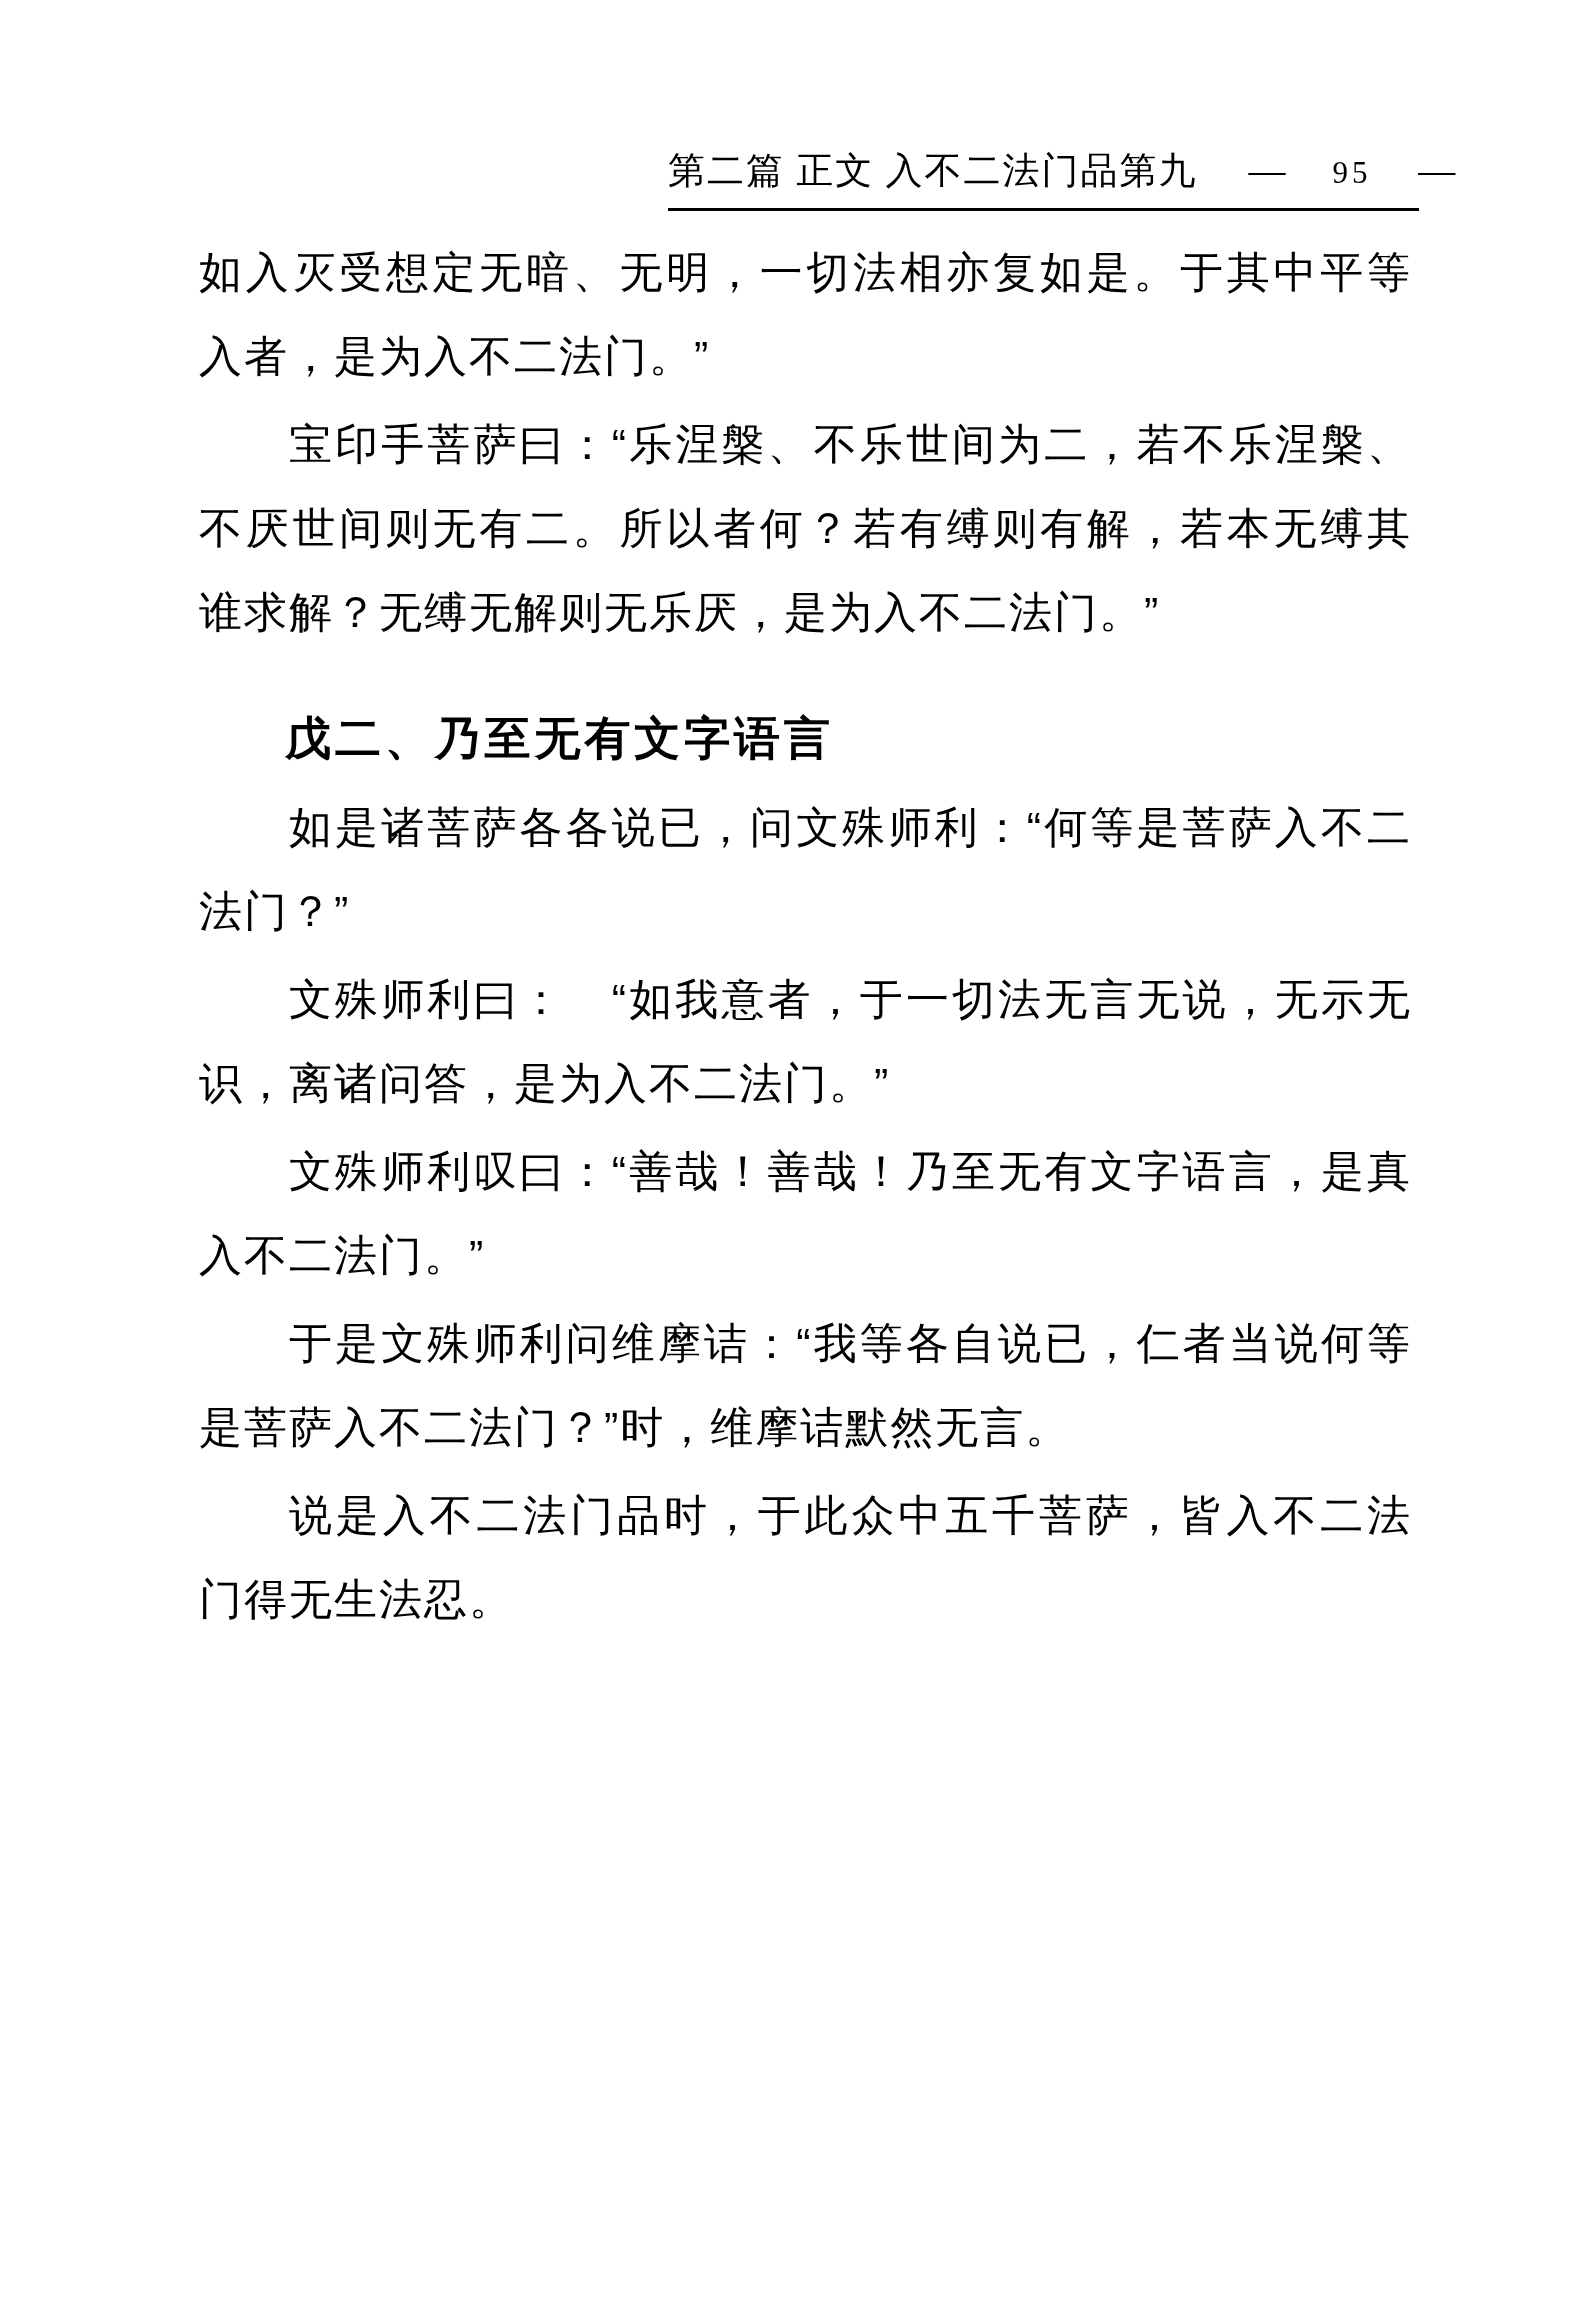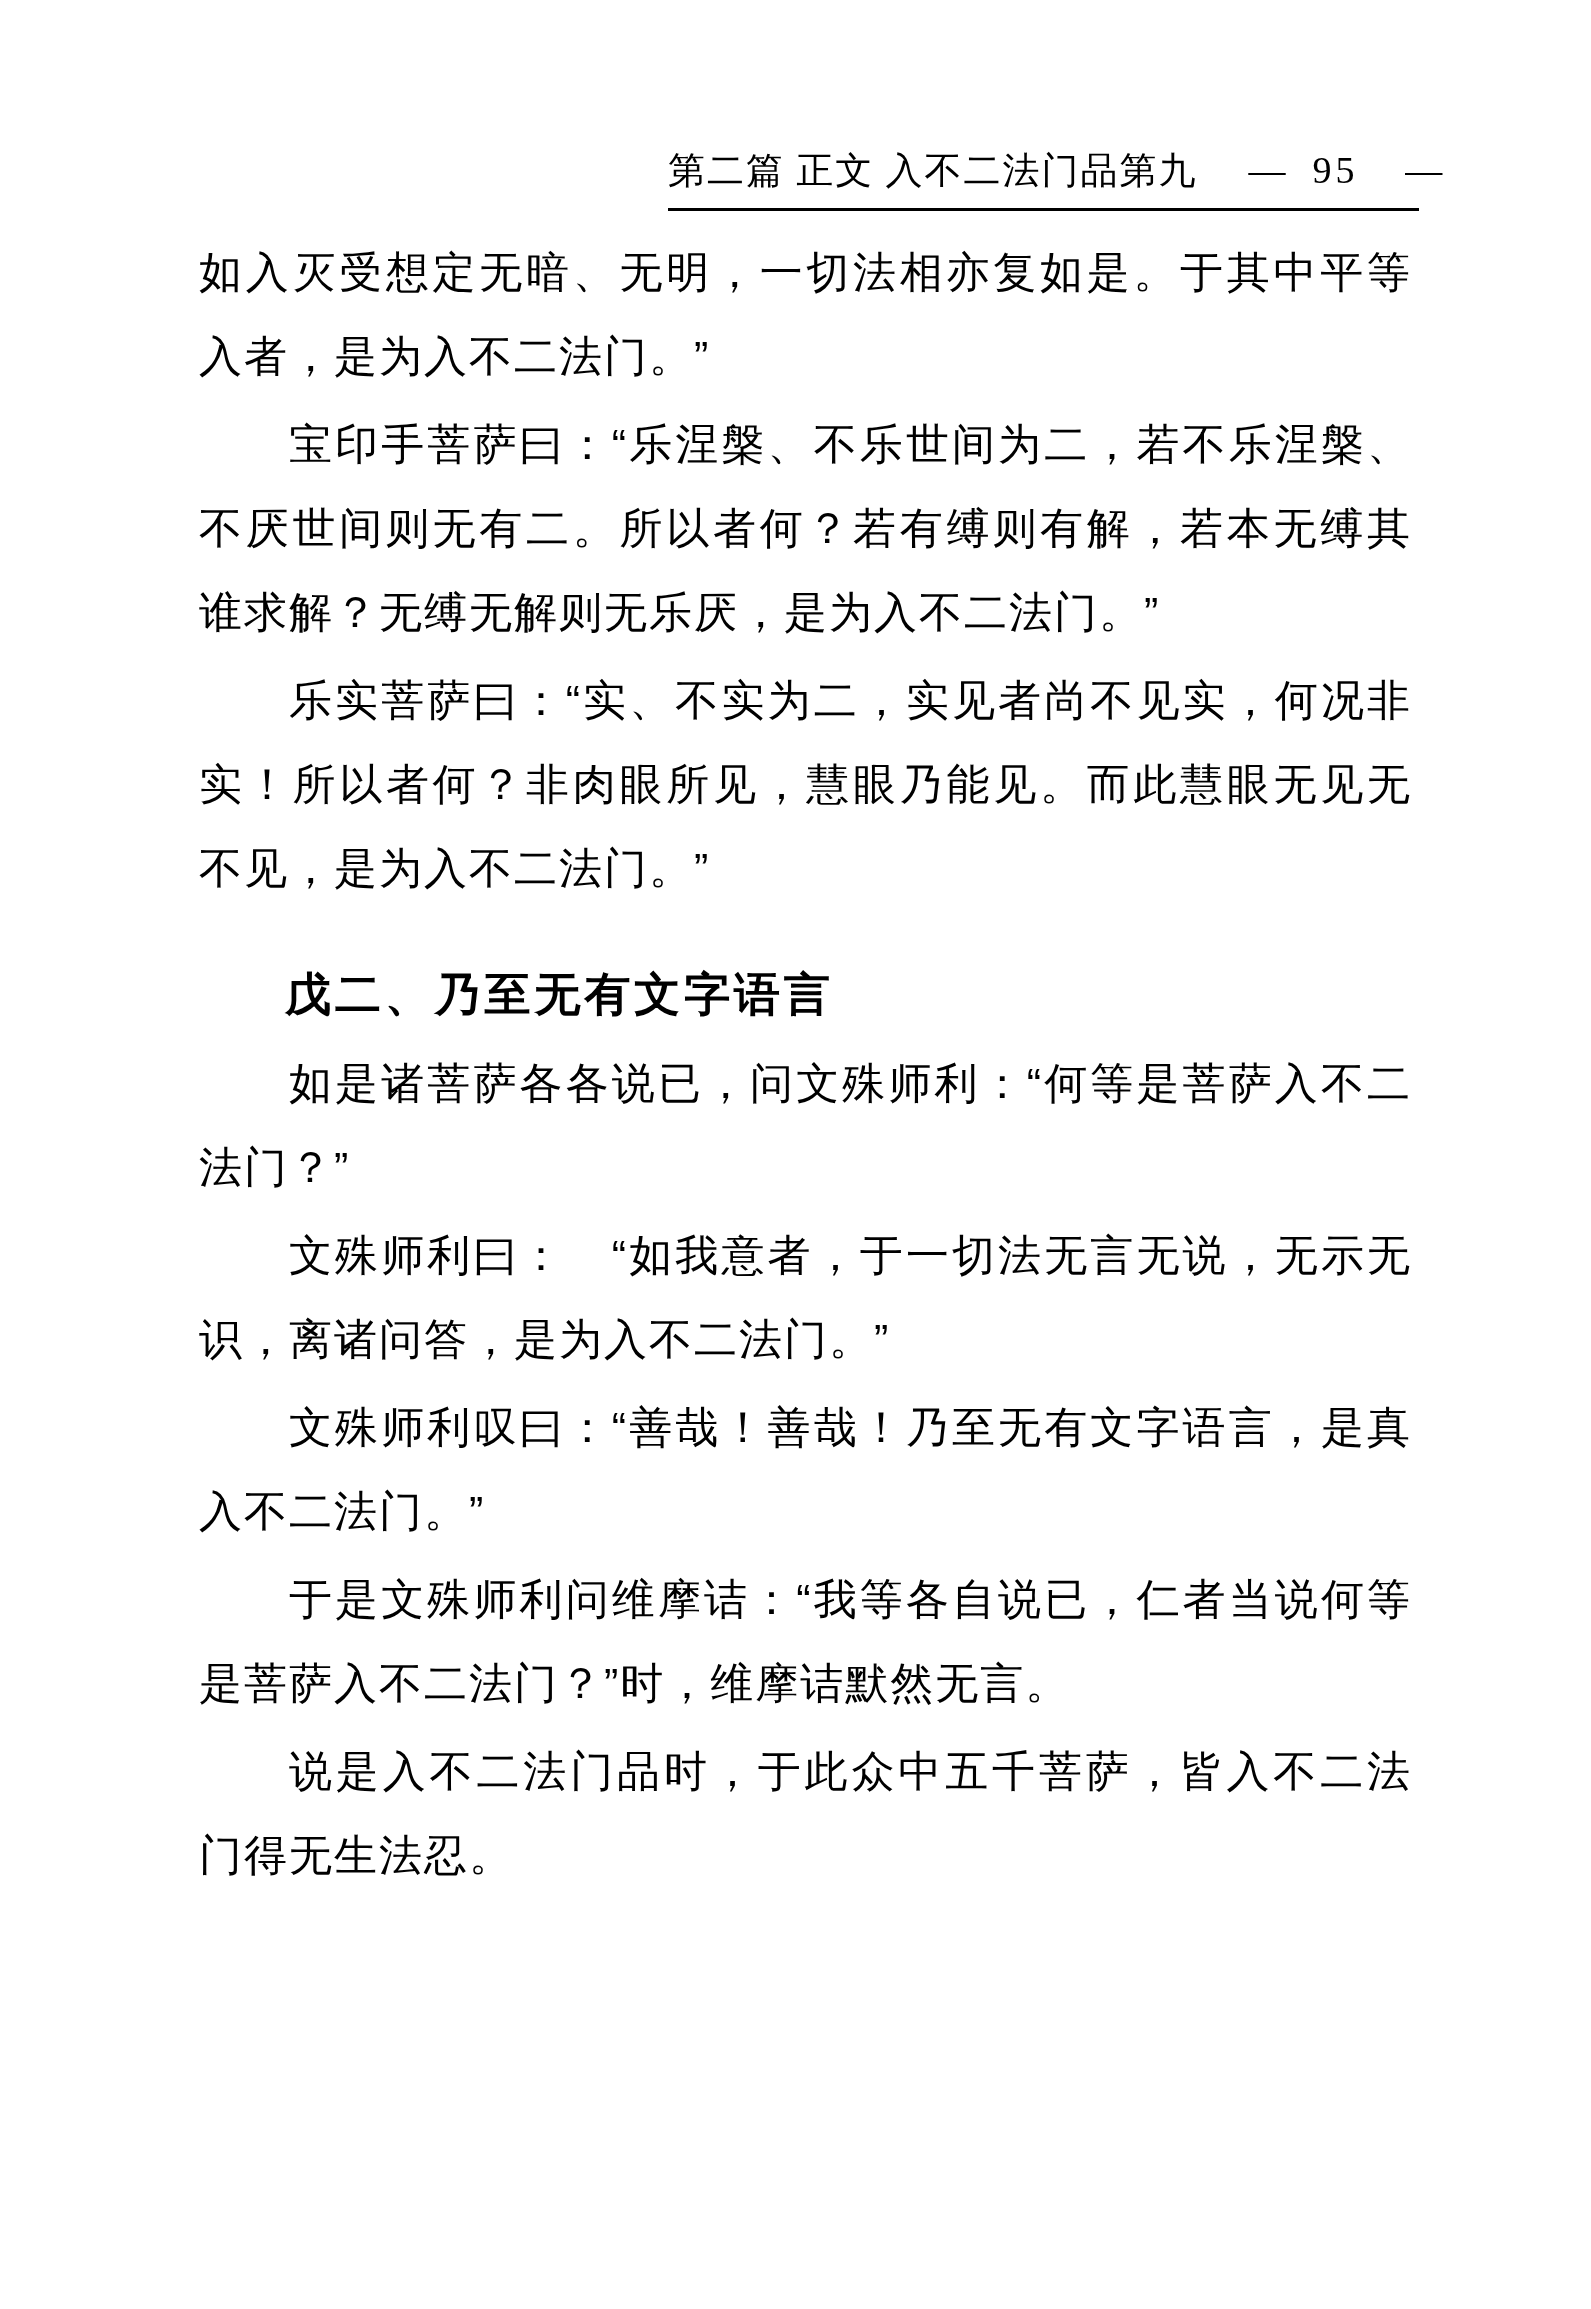--- a/index.html
+++ b/index.html
@@ -31,21 +31,21 @@
     border-bottom: 3.9px solid #000000;
     padding-bottom: 11.7px;
     display: flex;
     align-items: baseline;
     font-family: "Liberation Serif", "DejaVu Serif", serif;
     font-size: 37px;
     letter-spacing: 2px;
     white-space: nowrap;
   }
   .hdr-dash-left  { margin-left: 51px; }
-  .hdr-num        { margin-left: 25px; font-size: 38px; letter-spacing: 3.9px; }
+  .hdr-num        { margin-left: 45px; font-size: 31px; letter-spacing: 3.9px; }
   .hdr-dash-right { margin-left: 47px; }
 
   
   .page-body {
     position: absolute;
     top: 226px;
     left: 195px;
     width: 1221px;
     font-family: "Liberation Sans", "DejaVu Sans", sans-serif;
     font-size: 43px;
@@ -85,21 +85,20 @@
     </div>
   </div>
 
   <div class="page-body">
 
     <p class="para">如入灭受想定无暗、无明，一切法相亦复如是。于其中平等入者，是为入不二法门。”</p>
 
     <p class="para indent">宝印手菩萨曰：“乐涅槃、不乐世间为二，若不乐涅槃、不厌世间则无有二。所以者何？若有缚则有解，若本无缚其谁求解？无缚无解则无乐厌，是为入不二法门。”</p>
 
 
-    <p class="para indent">乐实菩萨曰：“实、不实为二，实见者尚不见实，何况非实！所以者何？非肉眼所见，慧眼乃能见。而此慧眼无见无不见，是为入不二法门。”</p>
 
     <h2 class="section-heading">戊二、乃至无有文字语言</h2>
 
     <p class="para indent">如是诸菩萨各各说已，问文殊师利：“何等是菩萨入不二法门？”</p>
 
     <p class="para indent">文殊师利曰：　“如我意者，于一切法无言无说，无示无识，离诸问答，是为入不二法门。”</p>
 
 
     <p class="para indent">文殊师利叹曰：“善哉！善哉！乃至无有文字语言，是真入不二法门。”</p>
 

